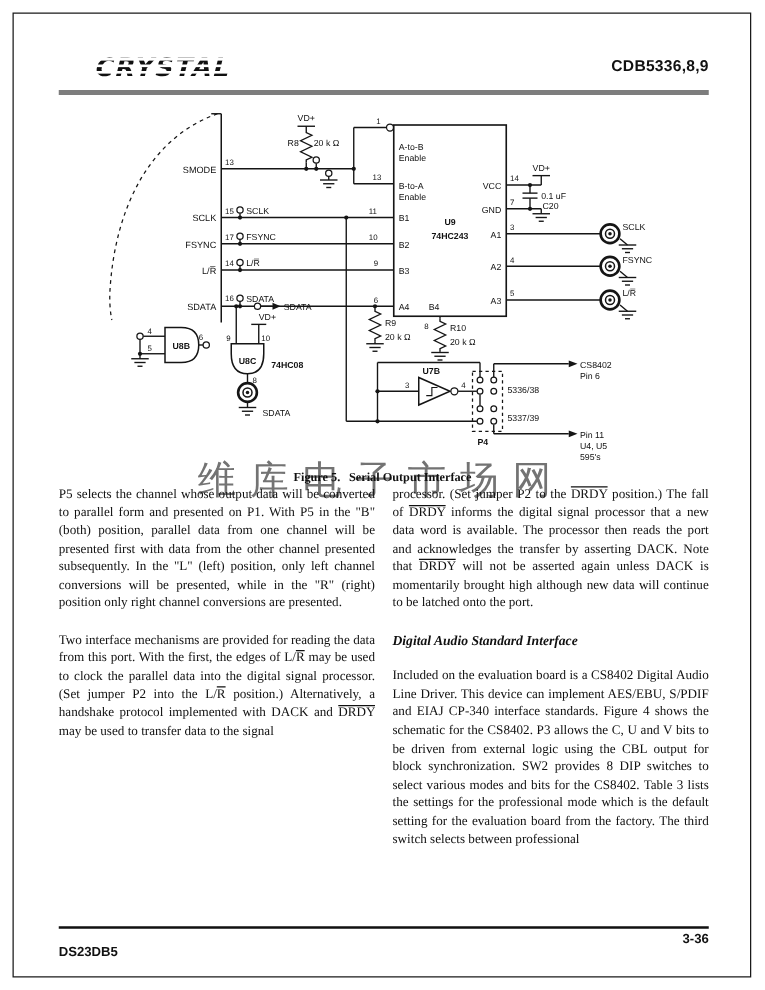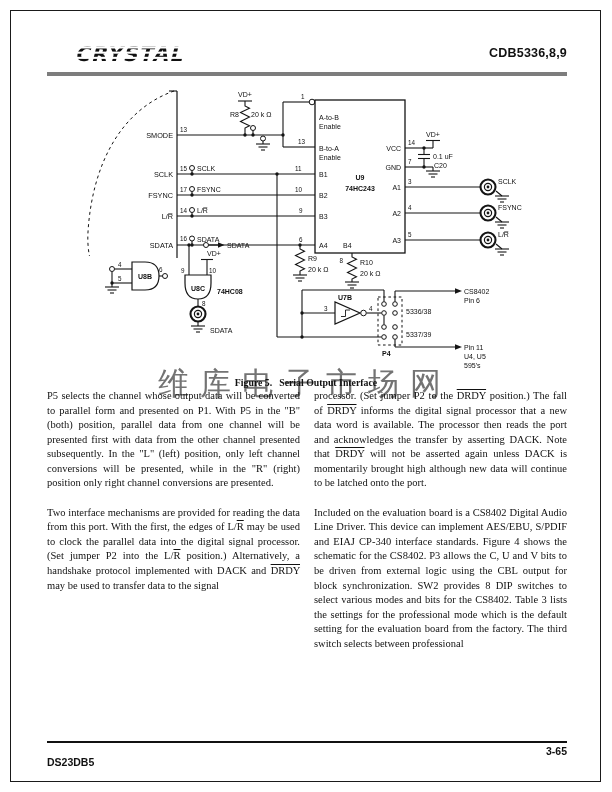--- a/index.html
+++ b/index.html
@@ -327,19 +327,20 @@
   <div class="caption">
     <span class="cap-label">Figure 5.</span><span>Serial Output Interface</span>
   </div>
 
   <div class="col col-left">
     <p>P5 selects the channel whose output data will be converted to parallel form and presented on P1. With P5 in the "B" (both) position, parallel data from one channel will be presented first with data from the other channel presented subsequently. In the "L" (left) position, only left channel conversions will be presented, while in the "R" (right) position only right channel conversions are presented.</p>
     <p>Two interface mechanisms are provided for reading the data from this port. With the first, the edges of L/<span class="ov">R</span> may be used to clock the parallel data into the digital signal processor. (Set jumper P2 into the L/<span class="ov">R</span> position.) Alternatively, a handshake protocol implemented with DACK and <span class="ov">DRDY</span> may be used to transfer data to the signal</p>
   </div>
   <div class="col col-right">
     <p>processor. (Set jumper P2 to the <span class="ov">DRDY</span> position.) The fall of <span class="ov">DRDY</span> informs the digital signal processor that a new data word is available. The processor then reads the port and acknowledges the transfer by asserting DACK. Note that <span class="ov">DRDY</span> will not be asserted again unless DACK is momentarily brought high although new data will continue to be latched onto the port.</p>
+    <h3>Digital Audio Standard Interface</h3>
     <p>Included on the evaluation board is a CS8402 Digital Audio Line Driver. This device can implement AES/EBU, S/PDIF and EIAJ CP-340 interface standards. Figure 4 shows the schematic for the CS8402. P3 allows the C, U and V bits to be driven from external logic using the CBL output for block synchronization. SW2 provides 8 DIP switches to select various modes and bits for the CS8402. Table 3 lists the settings for the professional mode which is the default setting for the evaluation board from the factory. The third switch selects between professional</p>
   </div>
 
   <div class="footer-rule"></div>
   <div class="footer-left">DS23DB5</div>
-  <div class="footer-right">3-65</div>
+  <div class="footer-right">3-36</div>
 </div>
 
 </body></html>

